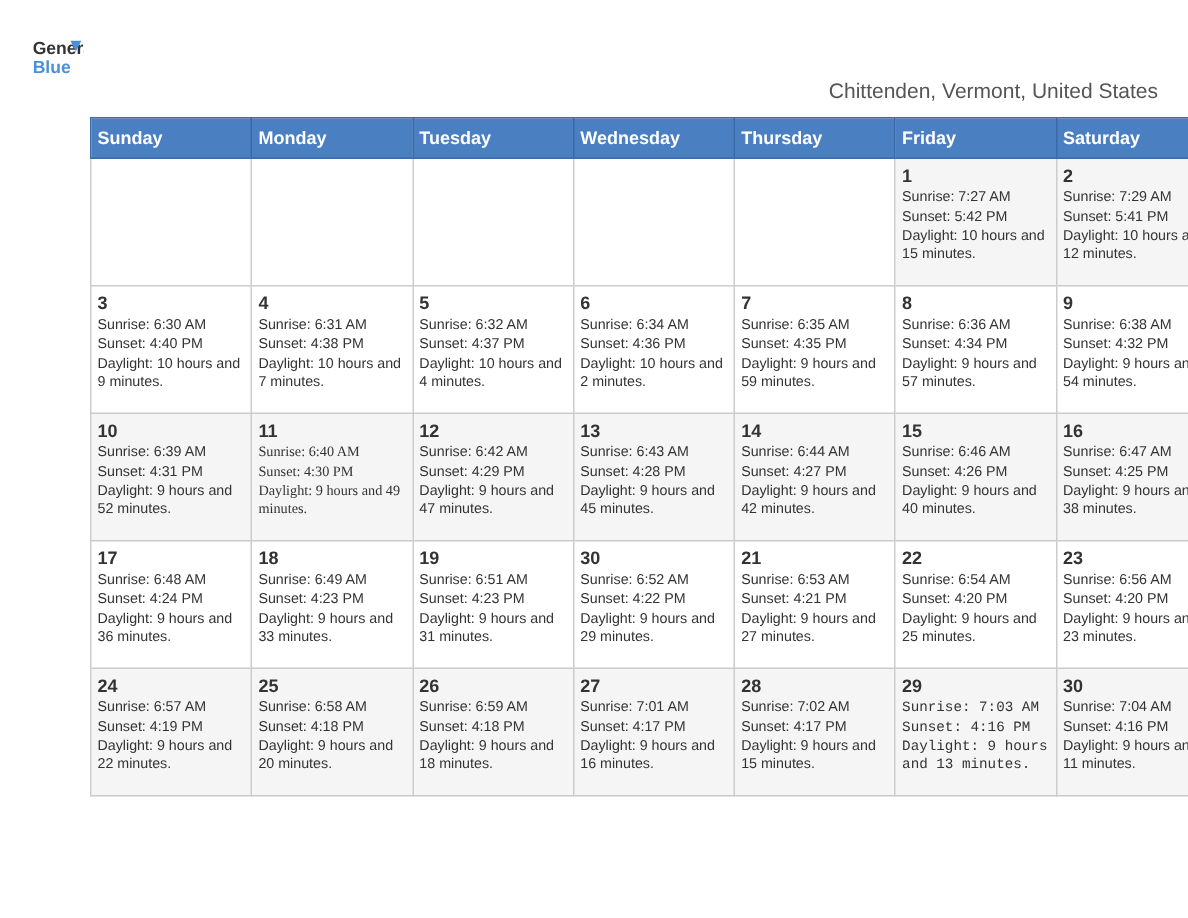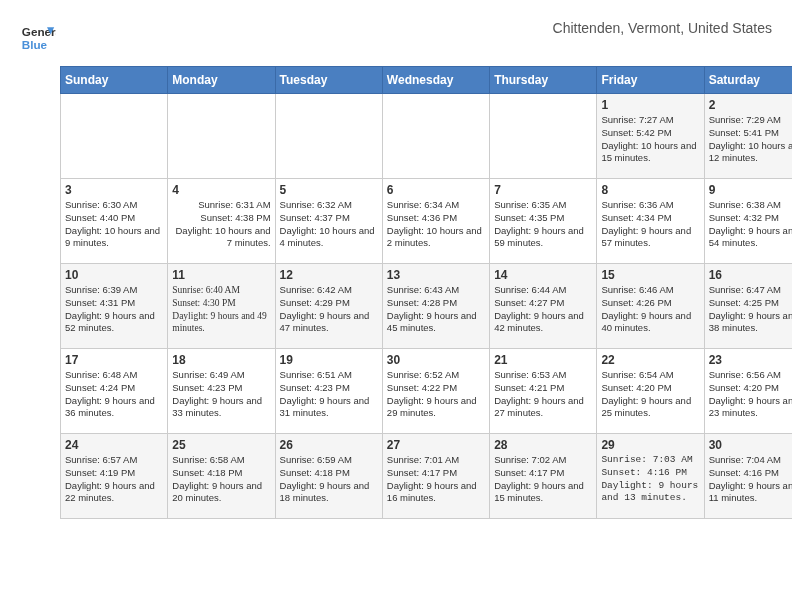--- a/index.html
+++ b/index.html
@@ -29,20 +29,21 @@
       text-align: right;
     }
     .month-title {
       font-size: 32px;
       font-weight: normal;
       color: #333;
     }
     .subtitle {
       font-size: 14px;
       color: #555;
+      margin-top: 32px;
     }
     table {
       width: 100%;
       border-collapse: collapse;
       table-layout: fixed;
       margin-left: 40px;
     }
     thead tr th {
       background: #4a7fc1;
       color: #fff;
@@ -128,21 +129,21 @@
       </tr>
       <tr>
         <td>
           <div class="day-num">3</div>
           <div class="day-info" style="white-space: pre-line;">Sunrise: 6:30 AM
 Sunset: 4:40 PM
 Daylight: 10 hours and 9 minutes.</div>
         </td>
         <td>
           <div class="day-num">4</div>
-          <div class="day-info" style="white-space: pre-line; text-align: right;">Sunrise: 6:31 AM
+          <div class="day-info" style="white-space: pre-line;">Sunrise: 6:31 AM
 Sunset: 4:38 PM
 Daylight: 10 hours and 7 minutes.</div>
         </td>
         <td>
           <div class="day-num">5</div>
           <div class="day-info" style="white-space: pre-line;">Sunrise: 6:32 AM
 Sunset: 4:37 PM
 Daylight: 10 hours and 4 minutes.</div>
         </td>
         <td>

